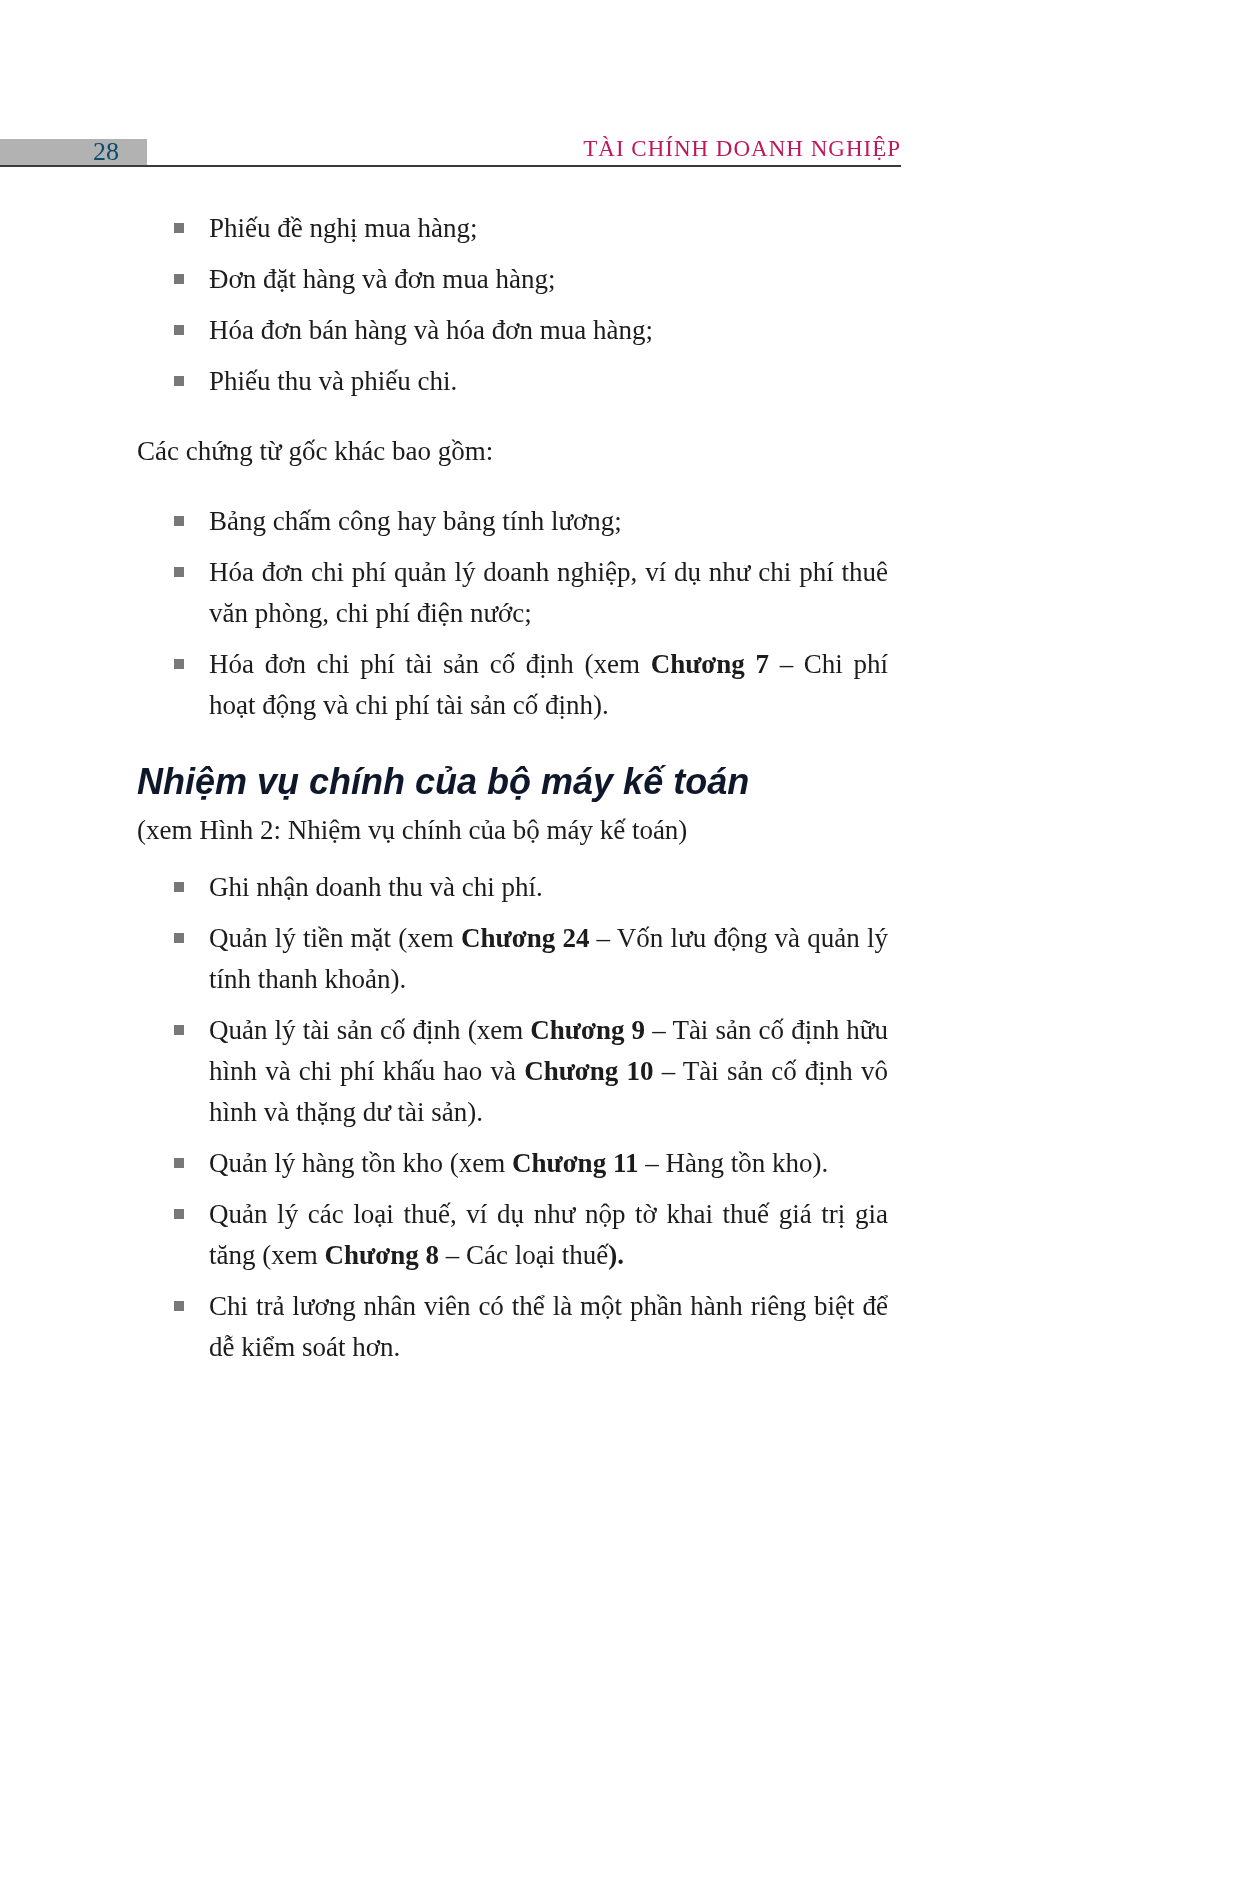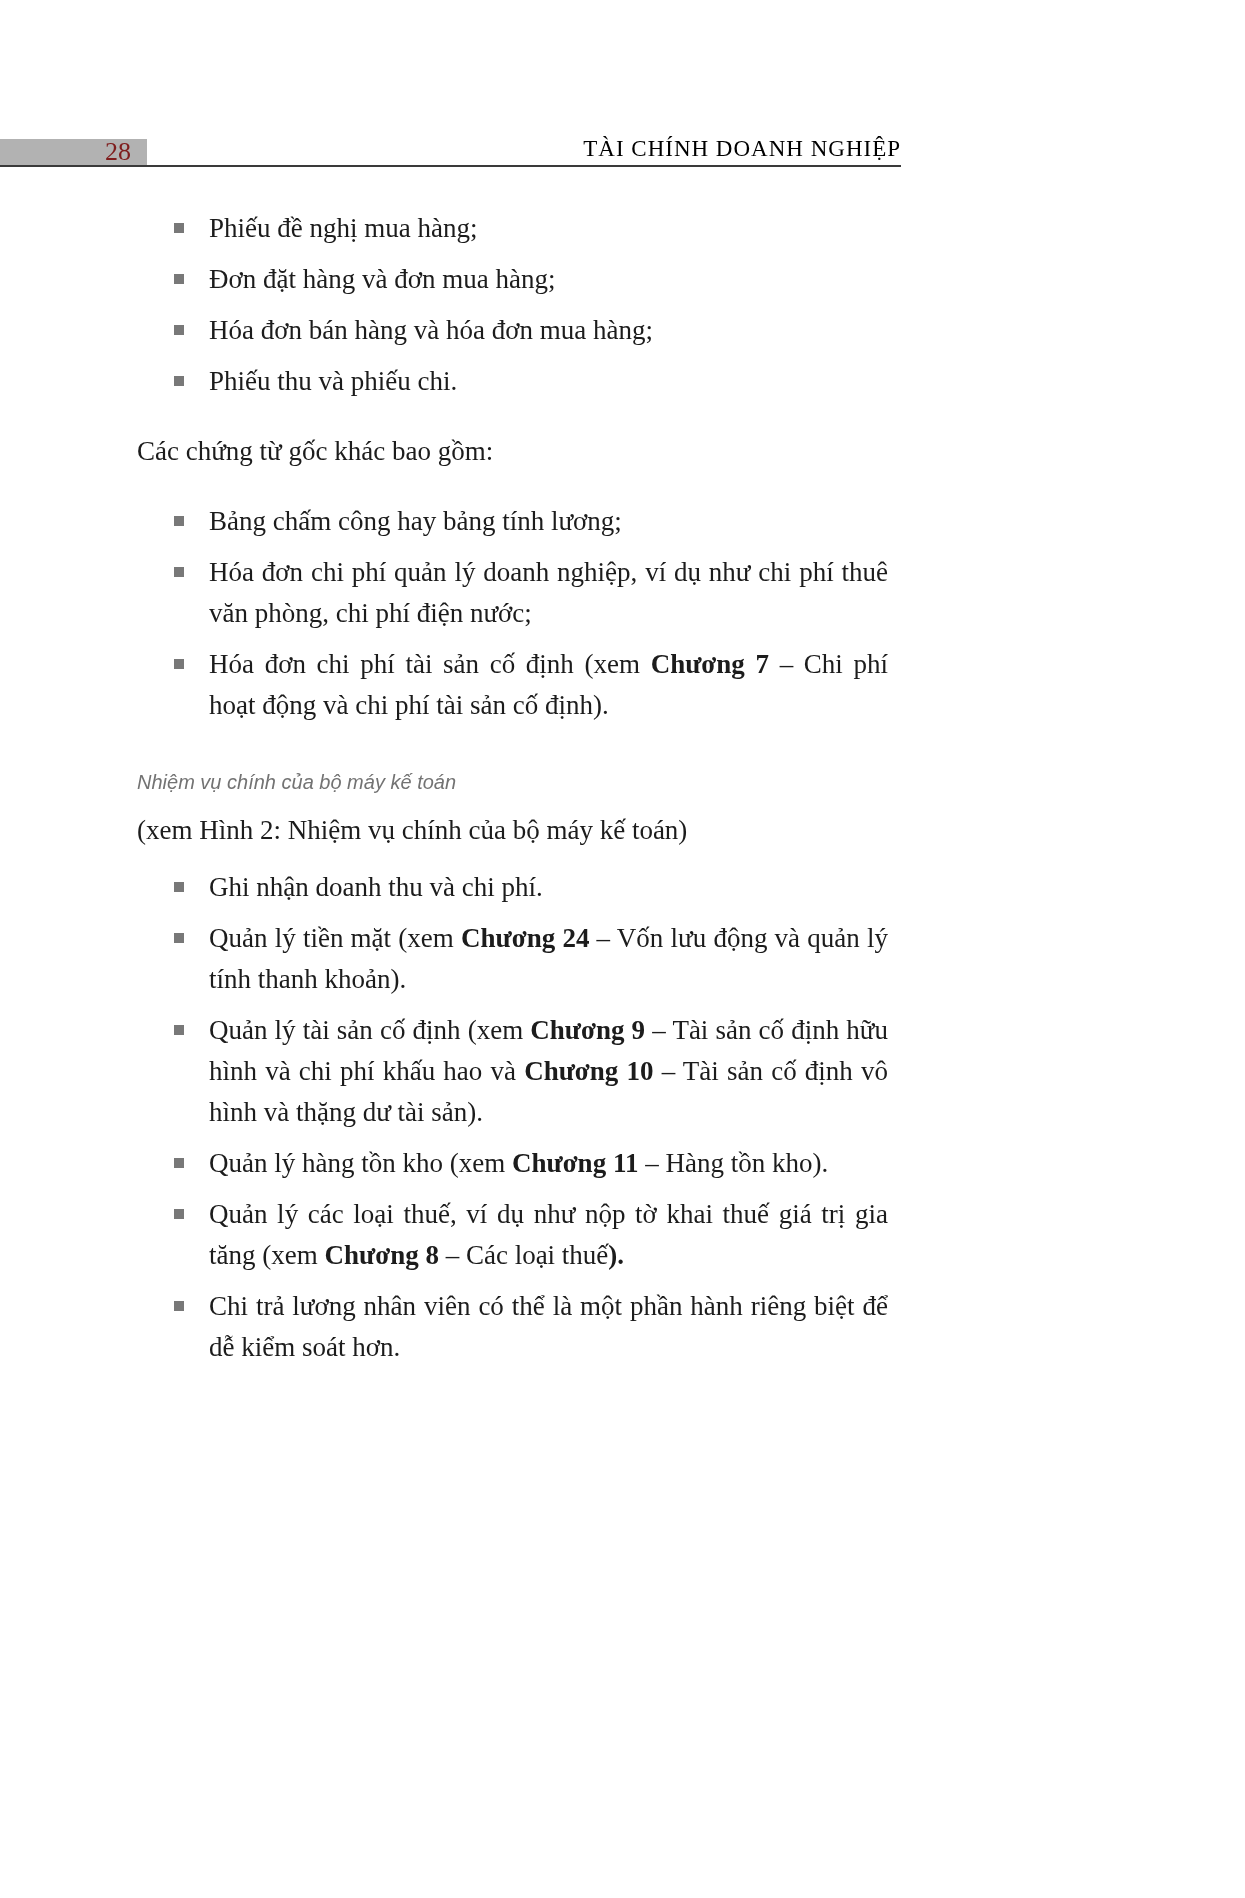--- a/index.html
+++ b/index.html
@@ -18,26 +18,26 @@
     position: absolute; top: 139px; left: 0;
     width: 901px; height: 28px;
     border-bottom: 2px solid #3a3a3a;
   }
   .page-num-bar {
     position: absolute; left: 0; top: 0;
     width: 147px; height: 26px;
     background: #b2b2b2;
   }
   .page-num {
-    display: block; text-align: right; padding-right: 16px;
-    font-size: 26px; line-height: 26px; color: #7f1d1d;
+    display: block; text-align: right; padding-right: 28px;
+    font-size: 26px; line-height: 26px; color: #0c4a6e;
   }
   .header-title {
     position: absolute; right: 0; bottom: 3px;
-    font-size: 23px; letter-spacing: 1px; color: #000000;
+    font-size: 23px; letter-spacing: 1px; color: #be185d;
     white-space: nowrap;
   }
 
   
   .content {
     position: absolute; top: 196px; left: 137px; width: 751px;
     font-size: 27px; line-height: 41px;
   }
   .blist { list-style: none; margin: 12px 0 14px 0; }
   .bitem {
@@ -46,23 +46,23 @@
     margin: 10px 0;
     text-align: justify;
   }
   .bullet {
     position: absolute; left: 37px; top: 15px;
     width: 10px; height: 10px; background: #787878;
   }
   .para { margin: 29px 0; text-align: left; }
   .section-heading {
     font-family: "Liberation Sans", "DejaVu Sans", sans-serif;
-    font-weight: normal; font-style: italic;
-    font-size: 20px; line-height: 40px;
-    color: #737373;
+    font-weight: bold; font-style: italic;
+    font-size: 36px; line-height: 40px;
+    color: #0f172a;
     margin: 36px 0 8px 0;
   }
   .para.figure-ref { margin: 8px 0 16px 0; }
   b { font-weight: bold; }
 </style>
 </head>
 <body>
 
 <div class="page">
 

